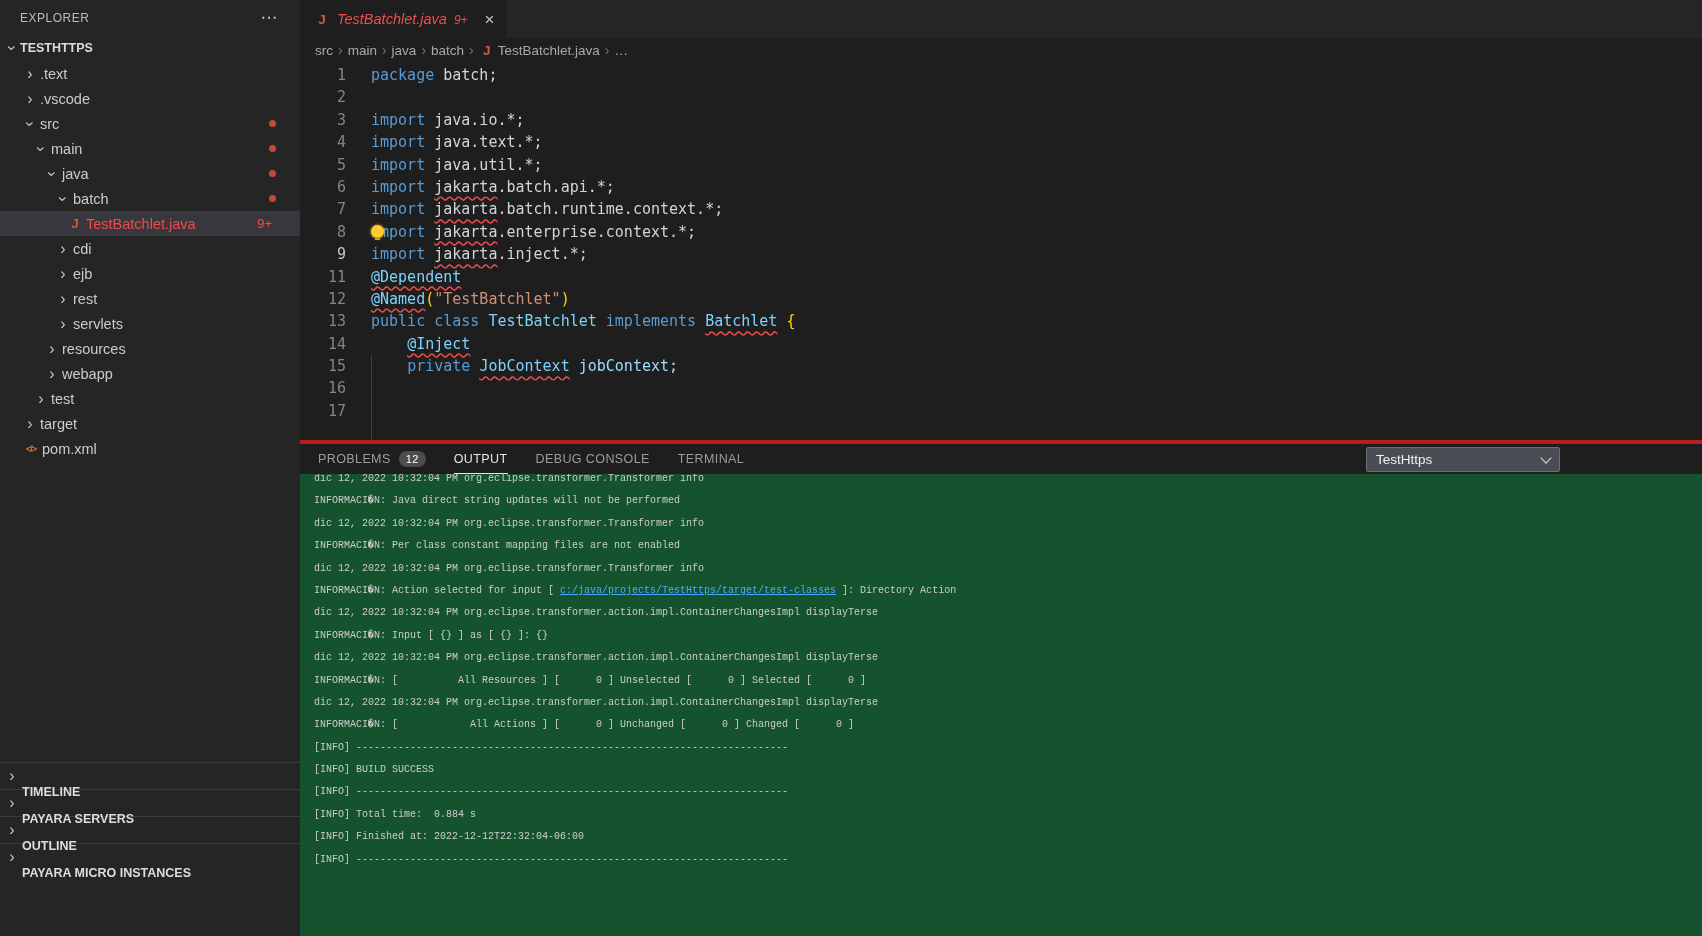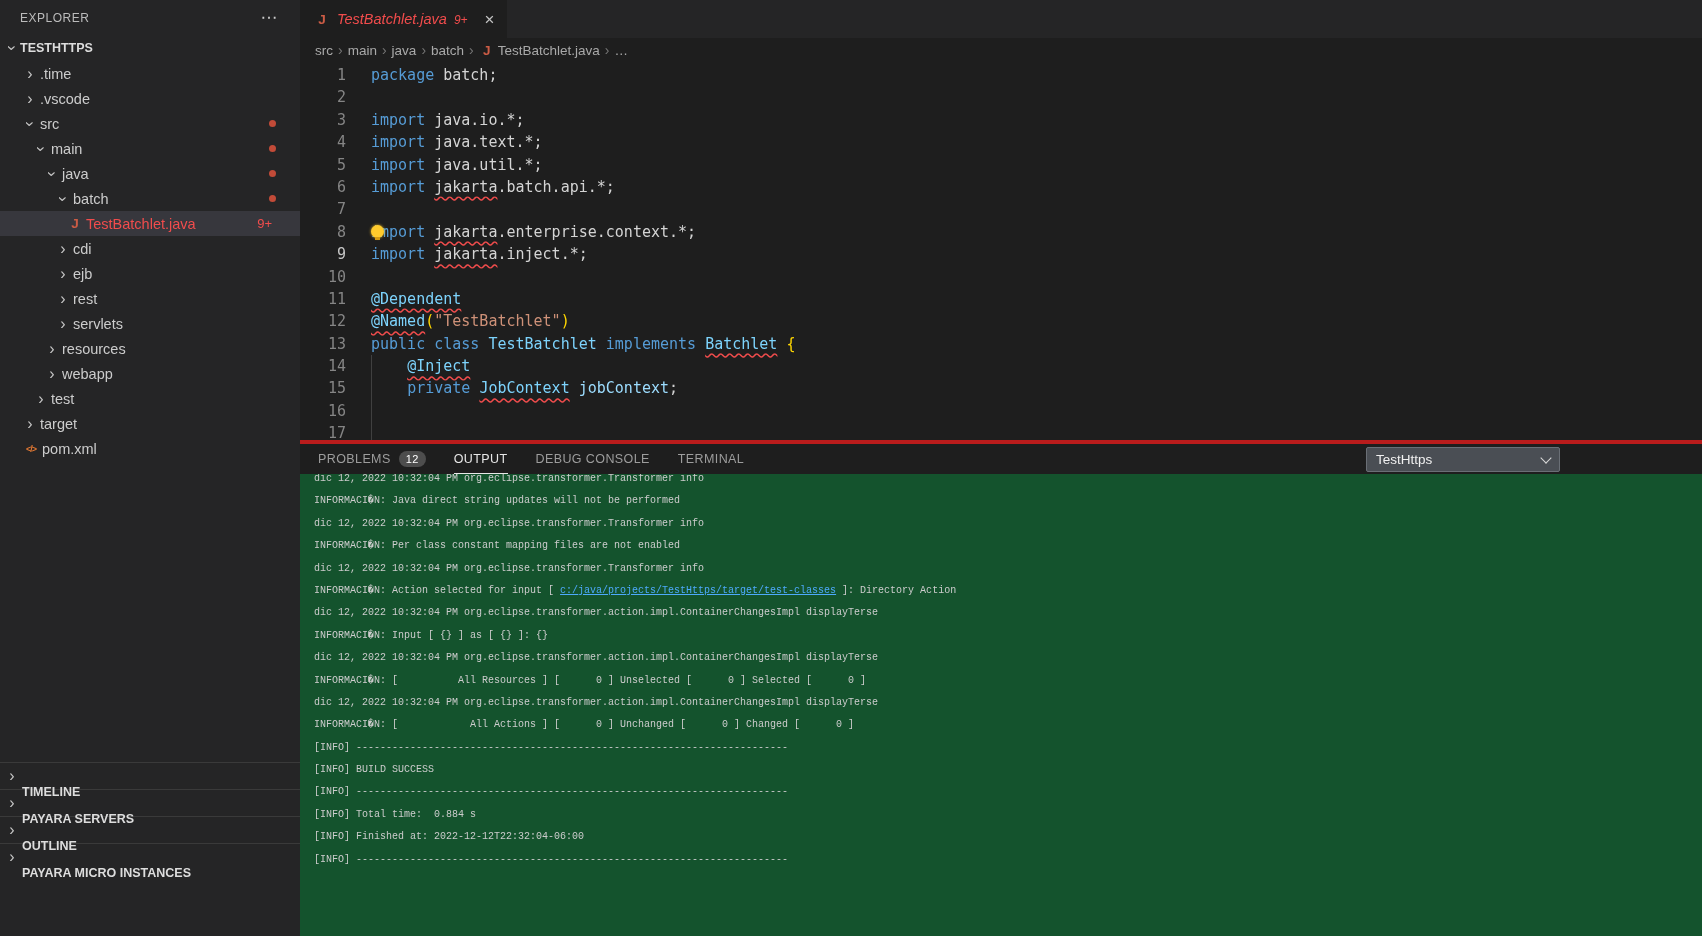--- a/index.html
+++ b/index.html
@@ -97,21 +97,21 @@
       <span>EXPLORER</span>
       <span class="more">⋯</span>
     </div>
     <div class="section-header">
       <span class="twisty open">›</span>
       <span>TESTHTTPS</span>
     </div>
     <div class="tree">
         <div class="tree-row" style="padding-left: 22px;">
           <span class="twisty">›</span>
-          <span class="tree-label">.time</span>
+          <span class="tree-label">.text</span>
         </div>
         <div class="tree-row" style="padding-left: 22px;">
           <span class="twisty">›</span>
           <span class="tree-label">.vscode</span>
         </div>
         <div class="tree-row" style="padding-left: 22px;">
           <span class="twisty open">›</span>
           <span class="tree-label">src</span>
           <span class="row-dot"></span>
         </div>
@@ -239,33 +239,30 @@
         <div class="code-line">
           <span class="line-num">5</span>
           <span class="line-content"><span class="tok kw">import</span><span class="tok pl"> java.util.*;</span></span>
         </div>
         <div class="code-line">
           <span class="line-num">6</span>
           <span class="line-content"><span class="tok kw">import</span><span class="tok pl"> </span><span class="tok pl sq">jakarta</span><span class="tok pl">.batch.api.*;</span></span>
         </div>
         <div class="code-line">
           <span class="line-num">7</span>
+          <span class="line-content"><span class="tok kw">import</span><span class="tok pl"> </span><span class="tok pl sq">jakarta</span><span class="tok pl">.batch.runtime.context.*;</span></span>
         </div>
         <div class="code-line">
           <span class="line-num">8</span>
           <span class="line-content"><span class="tok kw">import</span><span class="tok pl"> </span><span class="tok pl sq">jakarta</span><span class="tok pl">.enterprise.context.*;</span></span>
           <span class="bulb"></span>
         </div>
         <div class="code-line">
           <span class="line-num active">9</span>
           <span class="line-content"><span class="tok kw">import</span><span class="tok pl"> </span><span class="tok pl sq">jakarta</span><span class="tok pl">.inject.*;</span></span>
-        </div>
-        <div class="code-line">
-          <span class="line-num">10</span>
-          <span class="line-content"></span>
         </div>
         <div class="code-line">
           <span class="line-num">11</span>
           <span class="line-content"><span class="tok type sq">@Dependent</span></span>
         </div>
         <div class="code-line">
           <span class="line-num">12</span>
           <span class="line-content"><span class="tok type sq">@Named</span><span class="tok br">(</span><span class="tok str">"TestBatchlet"</span><span class="tok br">)</span></span>
         </div>
         <div class="code-line">

